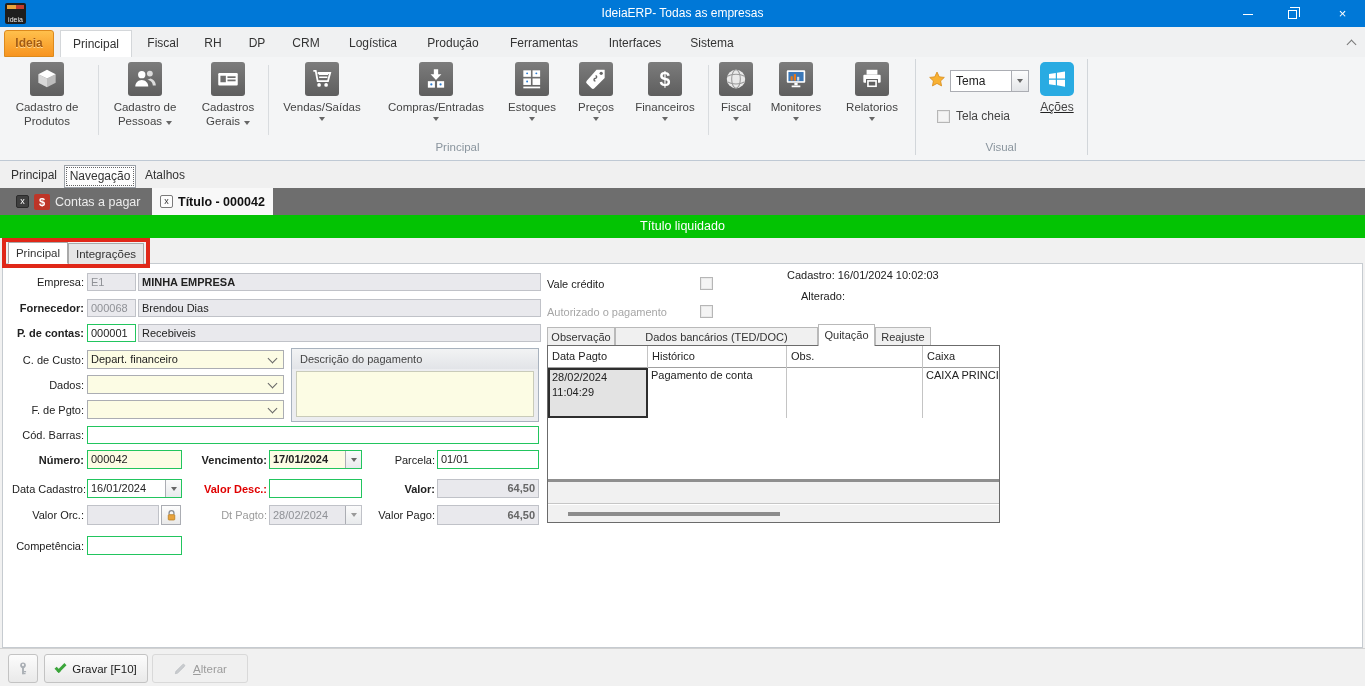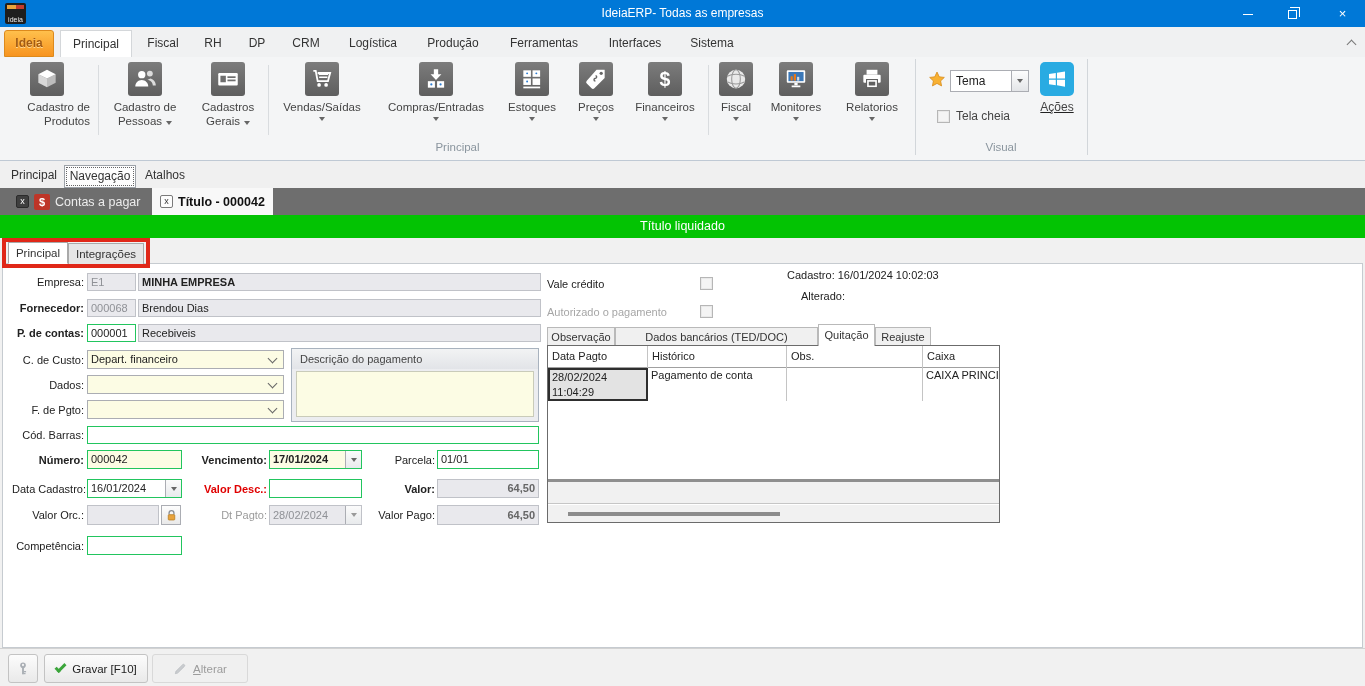--- a/index.html
+++ b/index.html
@@ -92,21 +92,21 @@
   .lockBtn { position:absolute; left:158px; top:241px; width:20px; height:20px; border:1px solid #ABADB3; background:linear-gradient(#FDFDFD,#E9E9E9); display:flex; align-items:center; justify-content:center; }
 
   .rsLbl { position:absolute; font-size:11px; color:#222; }
   .rsLbl.grey { color:#A6A6A6; }
   .qtab { position:absolute; top:63px; height:19px; line-height:18px; text-align:center; font-size:11px; background:#F0F0F0; border:1px solid #B9B9B9; border-bottom:none; color:#333; }
   .qtab.sel { top:60px; height:22px; background:#fff; z-index:3; line-height:21px; }
 
   .grid { position:absolute; left:544px; top:81px; width:453px; height:178px; border:1px solid #6B6B6B; background:#fff; }
   .ghead { position:absolute; left:0; top:0; height:22px; width:451px; border-bottom:1px solid #A0A0A0; }
   .gh { position:absolute; top:0; height:22px; line-height:21px; padding-left:4px; border-right:1px solid #C4C4C4; font-size:11px; color:#222; overflow:hidden; white-space:nowrap; }
-  .gcell { position:absolute; top:22px; height:33px; padding:1px 3px; border-right:1px solid #C4C4C4; font-size:11px; overflow:hidden; }
+  .gcell { position:absolute; top:22px; height:50px; padding:1px 3px; border-right:1px solid #C4C4C4; font-size:11px; overflow:hidden; }
   .gcell.selcell { background:#E3E3E3; border:2px solid #2E2E2E; padding:0 2px; }
   .gsplit { position:absolute; left:0; top:133px; width:451px; height:3px; background:#8F8F8F; }
   .gfoot { position:absolute; left:0; top:136px; width:451px; height:22px; background:#F1F1F1; border-bottom:1px solid #C6C6C6; }
   .gtrack { position:absolute; left:0; top:159px; width:451px; height:17px; background:#F1F1F1; }
   .gthumb { position:absolute; left:20px; top:7px; width:212px; height:4px; background:#8C8C8C; }
 
   
   .footbar { position:absolute; left:0; top:648px; width:1365px; height:38px; background:#F1F1F1; border-top:1px solid #D2D2D2; }
   .fbtn { position:absolute; top:5px; height:29px; background:linear-gradient(#FCFCFC,#E9E9E9); border:1px solid #C3C3C3; border-radius:3px; display:flex; align-items:center; justify-content:center; gap:6px; font-size:11.5px; color:#222; }
   .fbtn.disabled { background:#F0F0F0; border-color:#D9D9D9; color:#9C9C9C; }
@@ -139,21 +139,21 @@
   <div class="rtab" style="left:338px;width:70px;">Logística</div>
   <div class="rtab" style="left:414px;width:78px;">Produção</div>
   <div class="rtab" style="left:498px;width:92px;">Ferramentas</div>
   <div class="rtab" style="left:596px;width:78px;">Interfaces</div>
   <div class="rtab" style="left:680px;width:64px;">Sistema</div>
   <div class="chevUp"></div>
 </div>
 
 <div class="ribbonBody">
 
-  <div class="rbtn" style="left:4px;width:86px;text-align:right;">
+  <div class="rbtn" style="left:4px;width:86px;">
     <div class="tile">
       <svg viewBox="0 0 24 24">
           <path d="M4 7.5l8 4v8l-8-4Z" fill="#D8D8D8"></path>
           <path d="M20 7.5l-8 4v8l8-4Z" fill="#BDBDBD"></path>
           <path d="M12 3.5 20 7.5l-8 4-8-4Z" fill="#FFF"></path>
         </svg>
     </div>
     <div class="rlbl"><span>Cadastro de Produtos</span></div>
   </div>
   <div class="vsep" style="left:98px;"></div>

